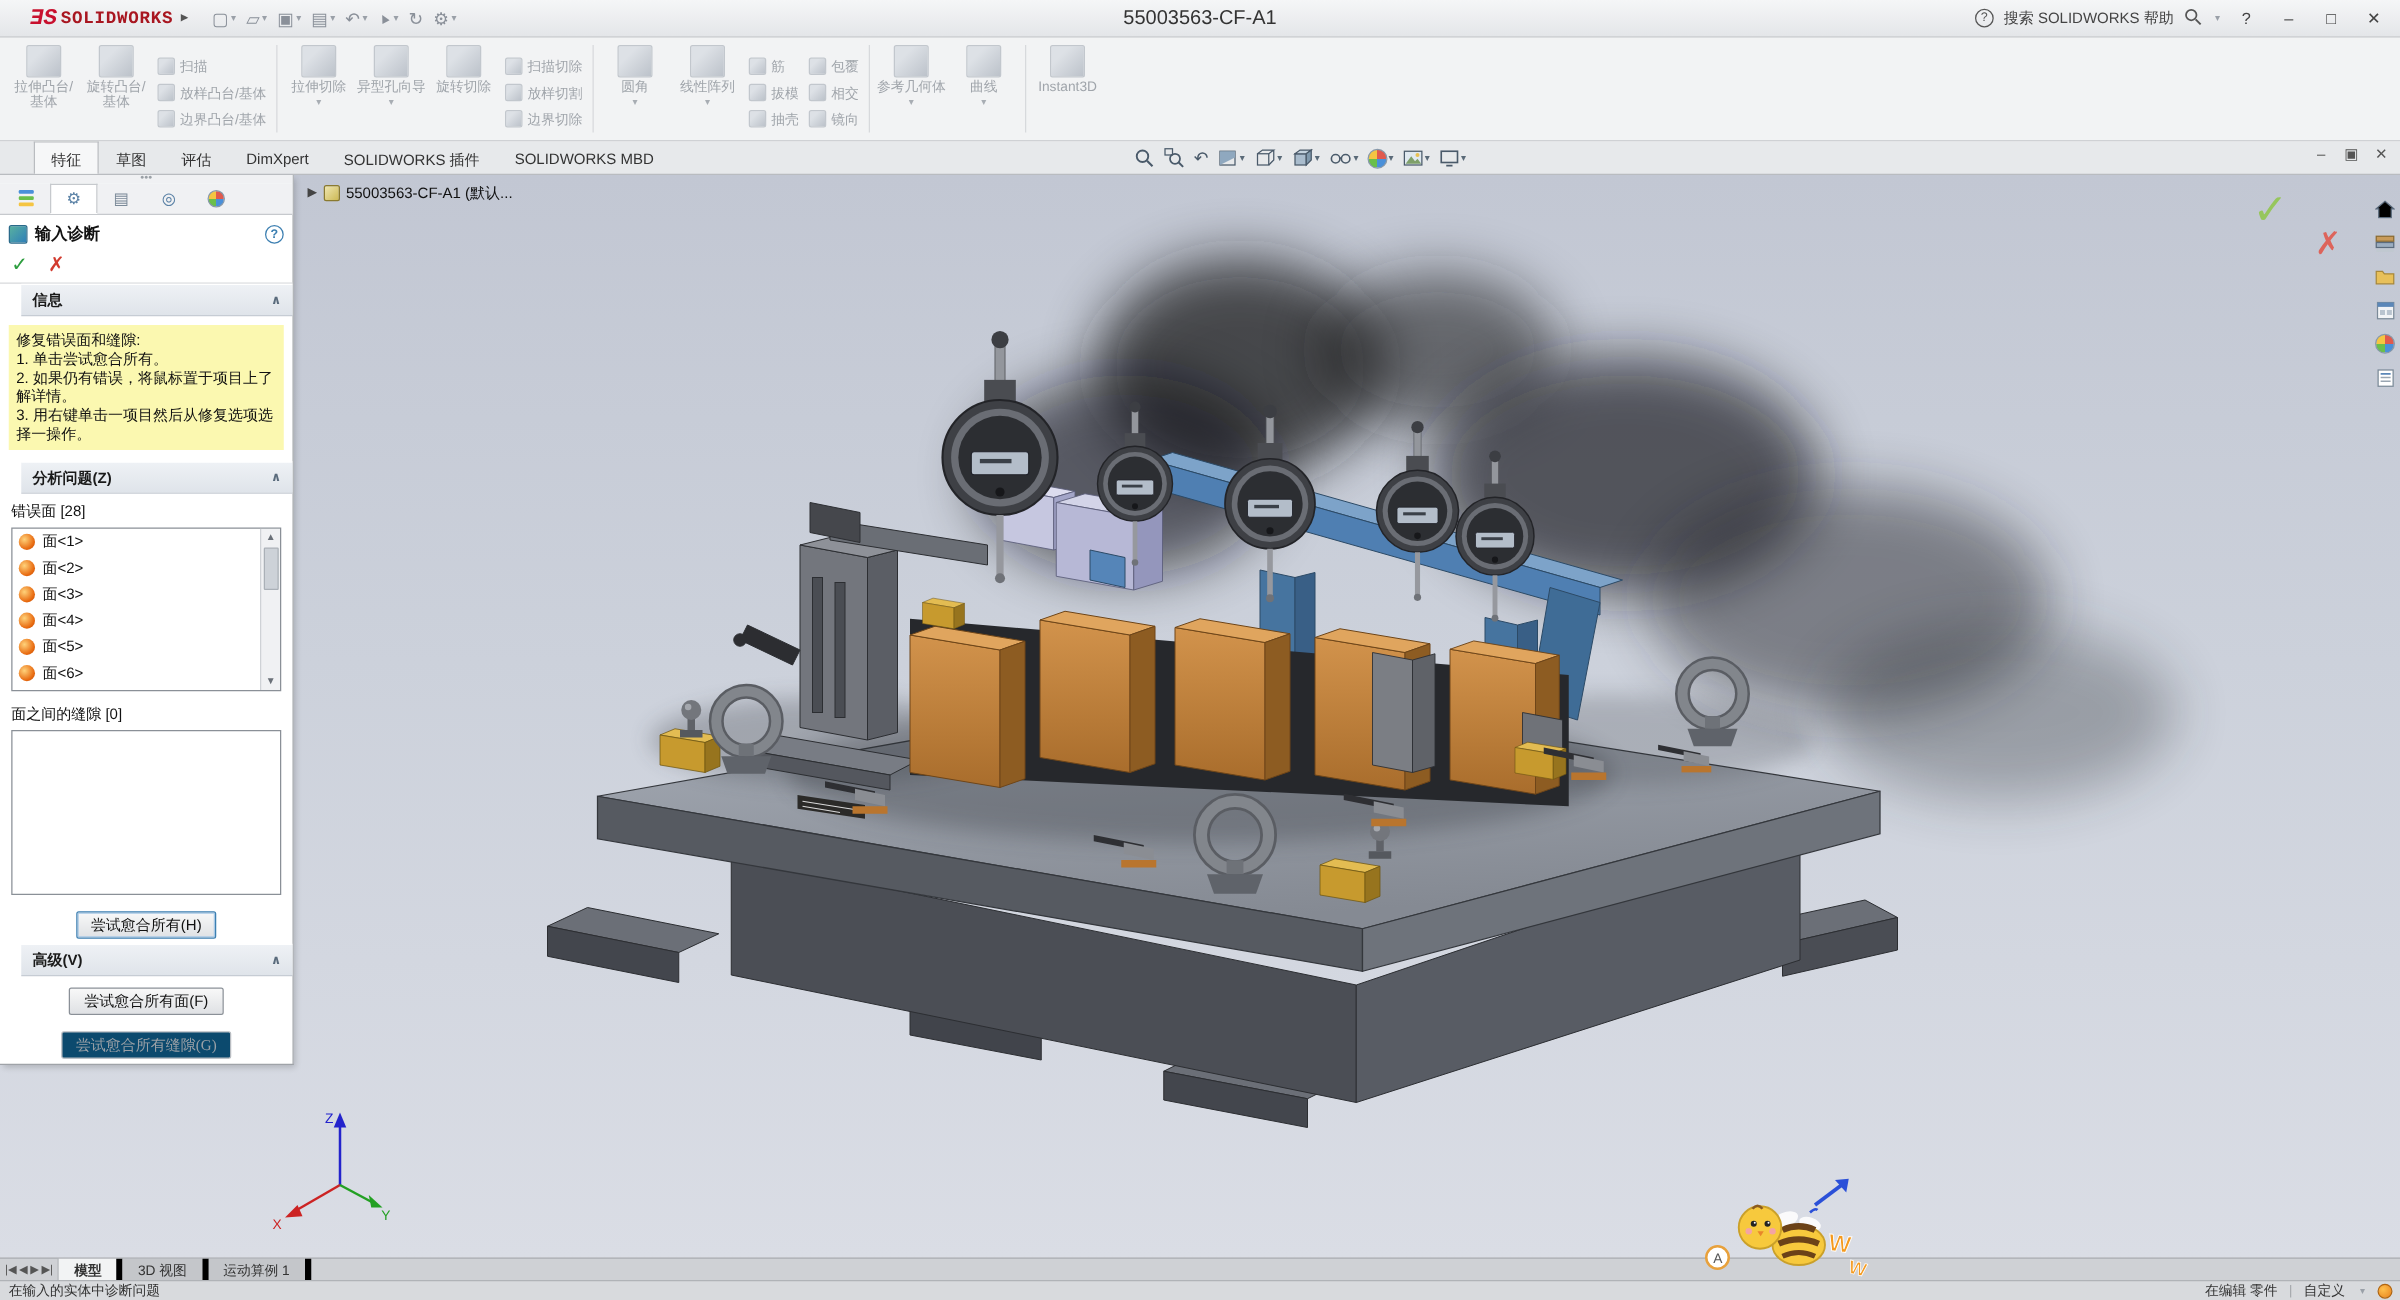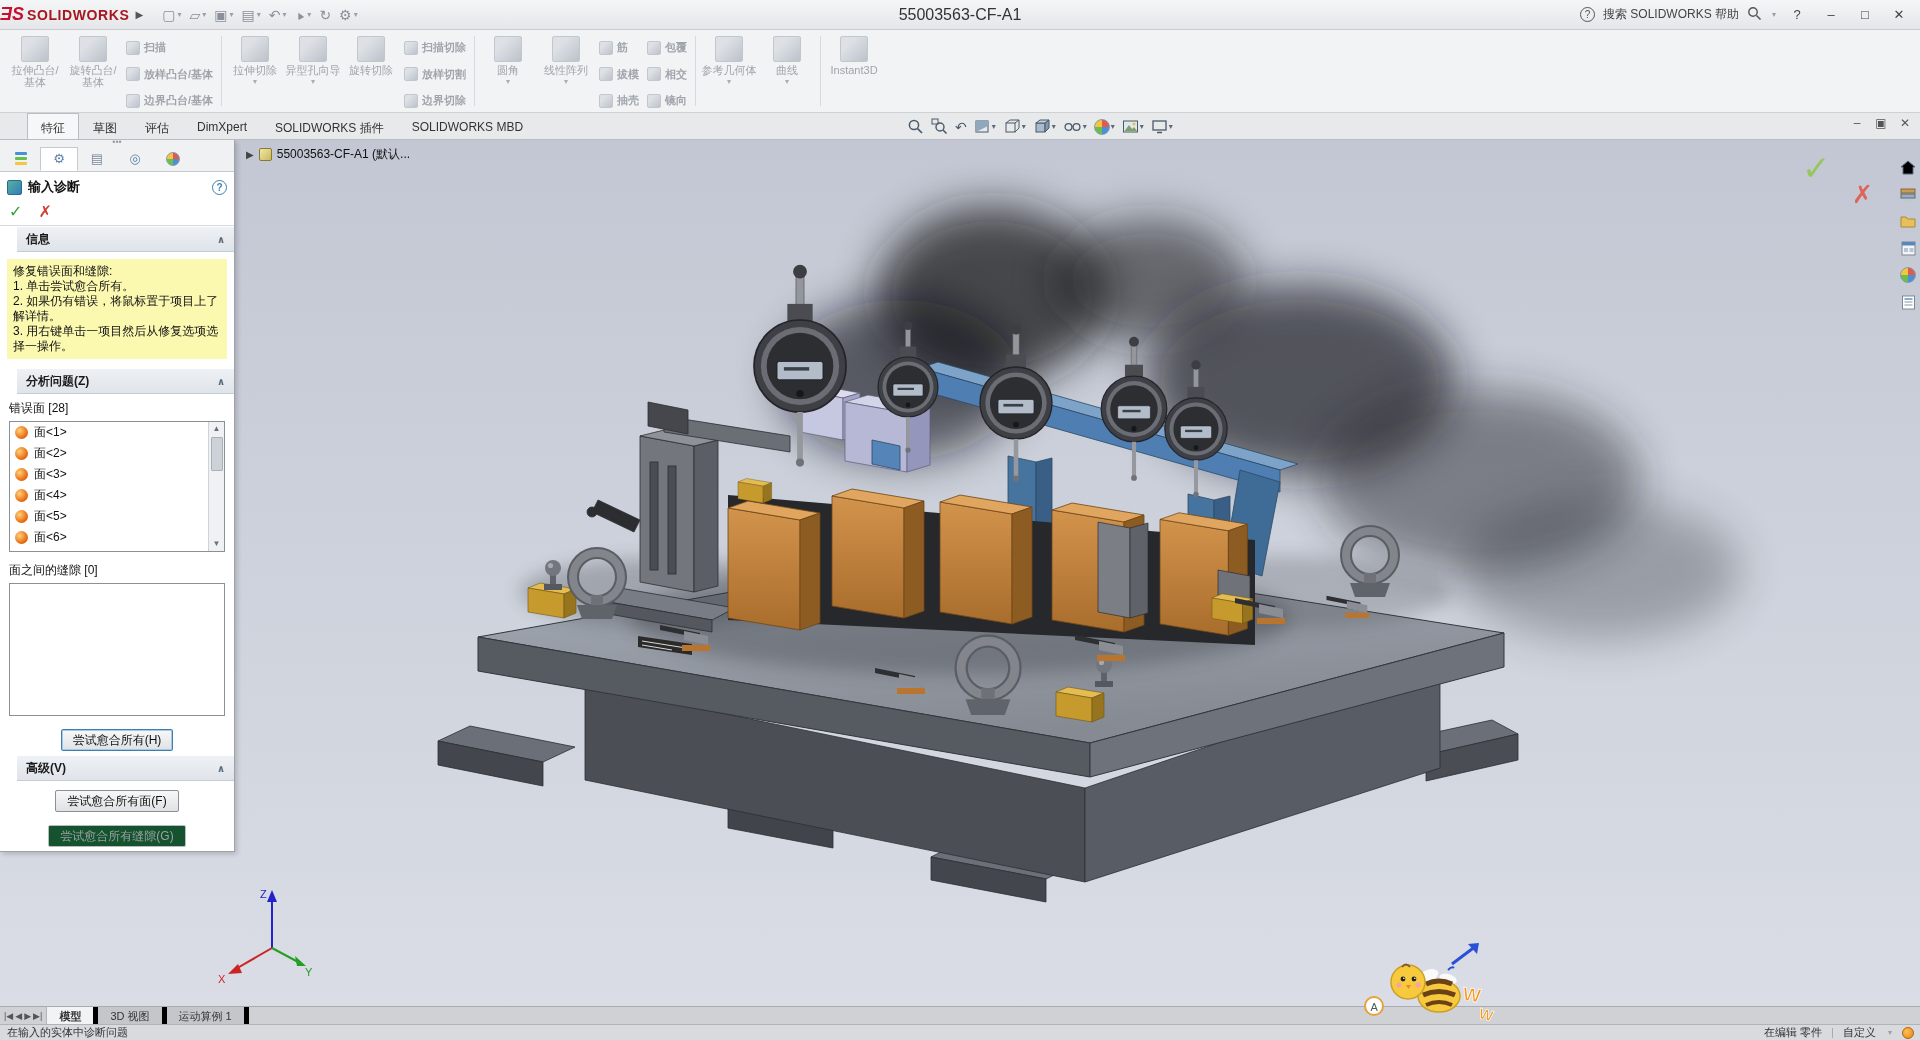--- a/index.html
+++ b/index.html
@@ -1,42 +1,42 @@
 <!DOCTYPE html>
 <html><head>
 <meta charset="utf-8">
 <style>
   *{margin:0;padding:0;box-sizing:border-box;}
   body{font-family:"Liberation Sans","DejaVu Sans",sans-serif;background:#888;}
   #app{position:relative;width:1920px;height:1040px;overflow:hidden;background:#e9ebee;font-size:12px;color:#222;}
 
   
   #titlebar{position:absolute;top:0;left:0;right:0;height:30px;background:linear-gradient(#f5f6f7,#e4e6e9);border-bottom:1px solid #c9cbce;display:flex;align-items:center;z-index:30;}
-  .logo{display:flex;align-items:center;padding:0 10px 0 0;}
+  .logo{display:flex;align-items:center;padding:0 10px 0 24px;font-family:Liberation Mono, monospace;}
   .logo-ds{color:#c8102e;font-weight:bold;font-style:italic;font-size:18px;}
   .logo-sw{color:#a81620;font-weight:bold;font-size:14px;letter-spacing:.6px;margin-left:3px;}
   .logo-arrow{color:#555;font-size:10px;margin-left:6px;}
   .qa{display:flex;align-items:center;gap:2px;margin-left:6px;}
   .qa-btn{display:flex;align-items:center;padding:2px 3px;border-radius:2px;color:#7d838b;}
   .qa-glyph{font-size:14px;line-height:16px;color:#8a9099;}
   .qa-caret{font-size:8px;color:#9aa0a8;margin-left:2px;}
   #title-center{position:absolute;left:0;right:0;text-align:center;font-size:16px;color:#333;pointer-events:none;}
   .tb-right{margin-left:auto;display:flex;align-items:center;gap:8px;padding-right:8px;}
   .help-circ{width:15px;height:15px;border-radius:50%;border:1px solid #555;color:#555;font-size:10px;display:flex;align-items:center;justify-content:center;}
   .search-label{color:#444;}
   .winbtn{width:26px;text-align:center;color:#444;font-size:13px;}
 
   
   #ribbon{position:absolute;top:30px;left:0;right:0;height:83px;background:#f2f3f4;border-bottom:1px solid #cfd1d4;display:flex;align-items:stretch;padding:3px 6px;z-index:29;}
   .rib-big{width:58px;display:flex;flex-direction:column;align-items:center;padding-top:3px;color:#a7abb0;}
   .ric{width:28px;height:26px;border:1px solid #c2c7cd;border-radius:2px;background:linear-gradient(135deg,#dde1e6 30%,#bcc2ca);margin-bottom:2px;}
   .ric-s{width:14px;height:14px;border:1px solid #c2c7cd;border-radius:2px;background:linear-gradient(135deg,#dde1e6 30%,#bcc2ca);flex:0 0 auto;}
   .rib-label{font-size:11px;line-height:12px;text-align:center;color:#a0a5ab;}
   .rib-caret{font-size:8px;color:#a8adb3;margin-top:1px;}
-  .rib-stack{display:flex;flex-direction:column;justify-content:space-between;padding:6px 4px 0 4px;gap:4px;font-weight:bold;}
+  .rib-stack{display:flex;flex-direction:column;justify-content:center;padding:6px 4px 0 4px;gap:4px;}
   .rib-small{display:flex;align-items:center;gap:4px;font-size:11px;color:#a0a5ab;white-space:nowrap;height:17px;}
   .rib-sep{width:1px;background:#d7d9dc;margin:3px 4px;}
 
   
   #tabrow{position:absolute;top:113px;left:0;right:0;height:27px;background:#e7e9eb;border-bottom:1px solid #b9bcc0;z-index:28;}
   .cmdtabs{display:flex;height:100%;align-items:stretch;padding-left:3px;}
   .cmdtab{padding:6px 13px 0 13px;font-size:12px;color:#333;border:1px solid transparent;border-bottom:none;}
   .cmdtab.active{background:#f6f7f8;border-color:#b9bcc0;margin-left:24px;}
   .headsup{position:absolute;left:905px;top:2px;display:flex;align-items:center;gap:3px;height:23px;}
   .hu{display:flex;align-items:center;gap:1px;padding:1px 2px;border-radius:2px;}
@@ -82,21 +82,21 @@
   .flabel{padding:6px 9px 2px 9px;font-size:12px;color:#111;}
   .listbox{margin:2px 9px 4px 9px;border:1px solid #8a9097;background:#fff;height:138px;position:relative;overflow:hidden;}
   .lrow{display:flex;align-items:center;gap:6px;height:21px;padding-left:5px;font-size:12px;color:#111;}
   .ficon{width:13px;height:13px;border-radius:50%;background:radial-gradient(circle at 35% 35%,#ffd27a,#e86a10 65%,#b64a08);flex:0 0 auto;}
   .sbar{position:absolute;right:0;top:0;bottom:0;width:16px;background:#f0f1f3;border-left:1px solid #cfd2d6;display:flex;flex-direction:column;align-items:center;}
   .sbar .arr{font-size:8px;color:#6a7078;height:14px;line-height:14px;}
   .sbar .thumb{width:12px;height:34px;background:#cdd2d8;border:1px solid #aab0b7;border-radius:1px;margin-top:1px;}
   .sbar .track{flex:1;}
   .btn{display:block;margin:9px auto 4px auto;height:23px;padding:0 11px;background:linear-gradient(#f8f8f8,#dfe1e4);border:1px solid #8a9097;border-radius:2px;font-size:12px;color:#111;font-family:inherit;}
   .btn.primary{border-color:#3c7fb1;box-shadow:inset 0 0 0 1px #a8c9e6;}
-  .btn.disabled{color:#9aa0a6;border-color:#b8bcc1;background:#14532d;}
+  .btn.disabled{color:#9aa0a6;border-color:#b8bcc1;background:#0c4a6e;font-family:Liberation Serif, serif;}
 
   
   #bottomtabs{position:absolute;left:0;top:1006px;right:0;height:18px;background:#cfd1d5;border-top:1px solid #a9acb1;display:flex;align-items:stretch;z-index:20;}
   .sheetnav{display:flex;align-items:center;gap:2px;padding:0 4px;color:#555;font-size:9px;border-right:1px solid #b3b6ba;}
   .btab{padding:2px 12px 0 12px;font-size:11px;color:#333;border-right:5px solid #000000;background:#c4c6ca;}
   .btab.active{background:#f2f3f4;font-weight:bold;}
   #statusbar{position:absolute;left:0;top:1024px;right:0;height:16px;background:#d8dadd;border-top:1px solid #b0b3b7;display:flex;align-items:center;font-size:11px;color:#333;z-index:20;}
   #status-left{padding-left:7px;}
   .sb-right{margin-left:auto;display:flex;align-items:center;gap:10px;padding-right:6px;}
   .sb-sep{width:1px;height:10px;background:#a8abaf;}

